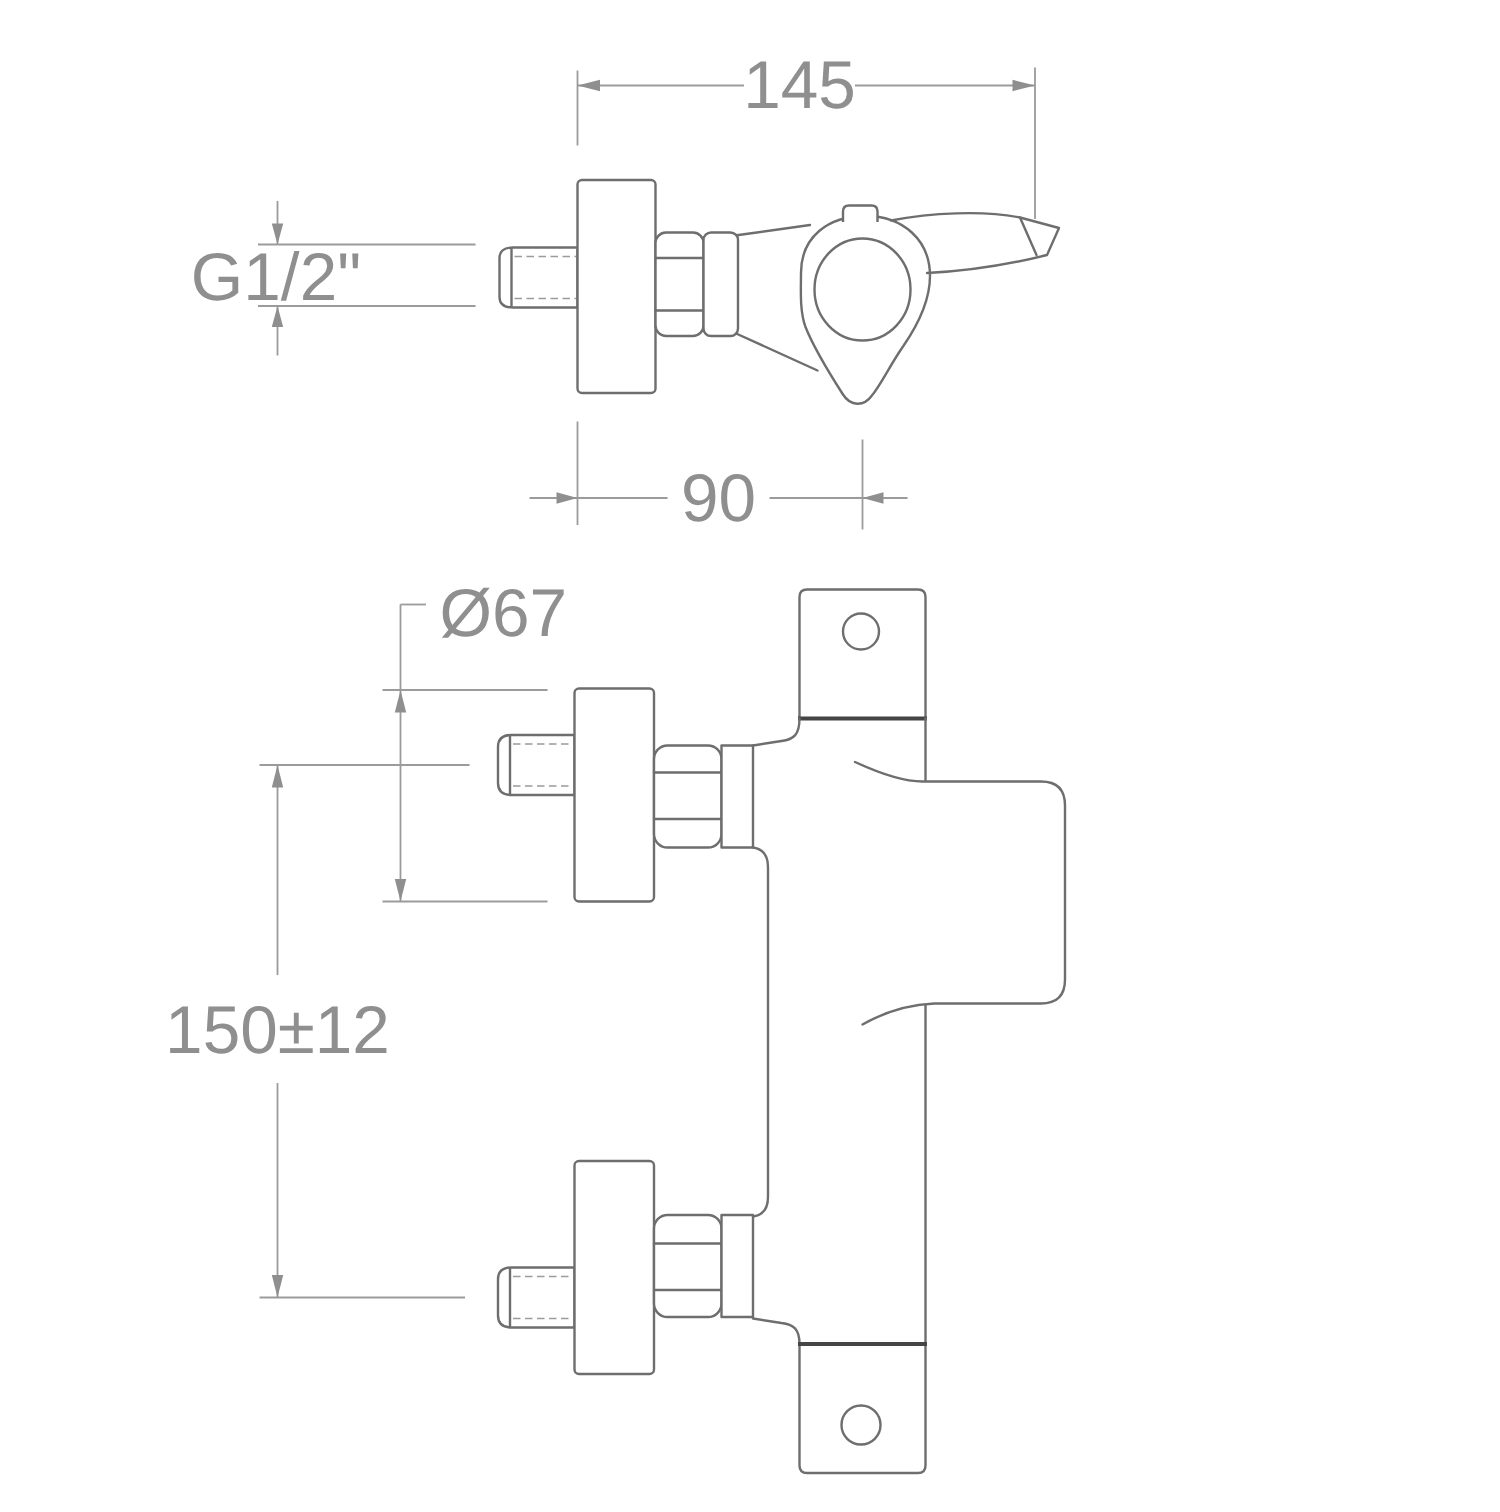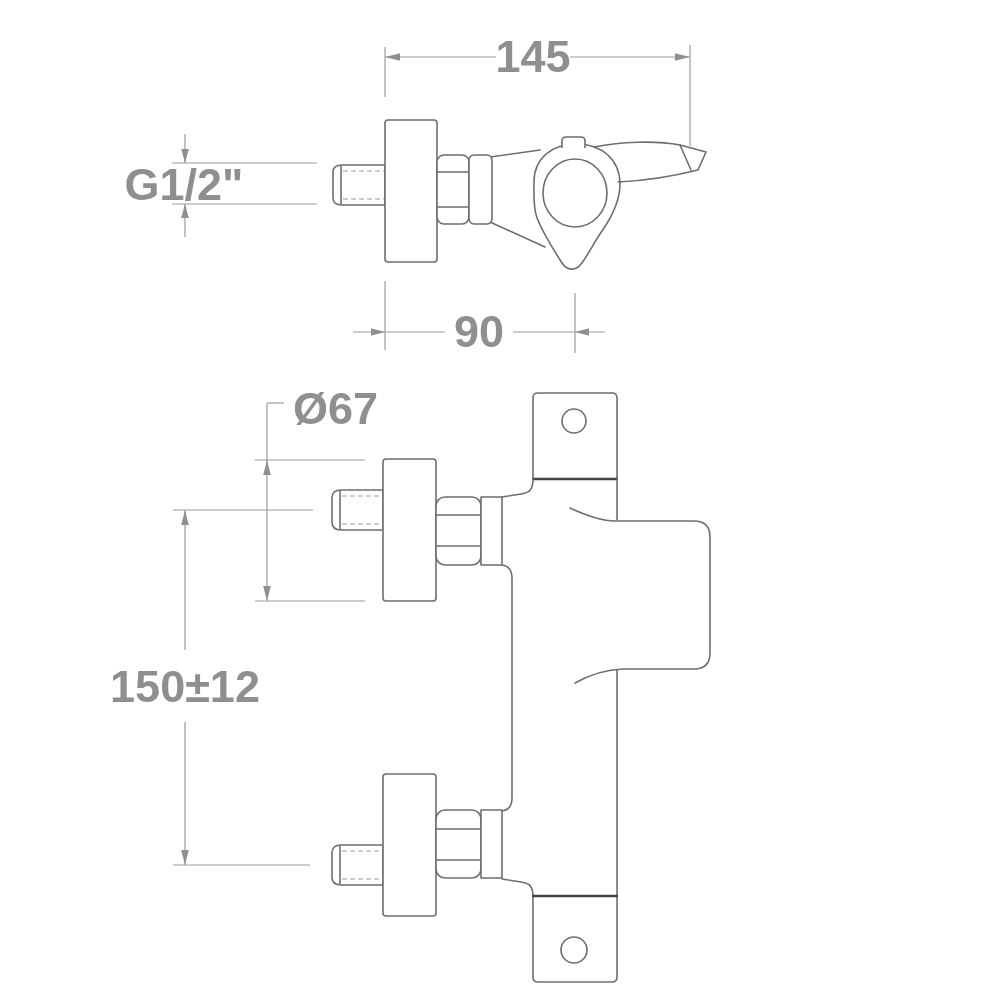--- a/index.html
+++ b/index.html
@@ -1,18 +1,18 @@
 <!DOCTYPE html>
 <html><head>
 <meta charset="utf-8">
 <style>
   html,body{margin:0;padding:0;background:#fff;}
   .page{
     width:1000px;height:1008px;background:#ffffff;position:relative;
-    font-family:"Liberation Sans", sans-serif;overflow:hidden;font-weight:bold;
+    font-family:"Liberation Sans", sans-serif;overflow:hidden;
   }
   svg{display:block;}
   .outline{fill:none;stroke:#6e6e6e;stroke-width:1.6;stroke-linejoin:round;stroke-linecap:round;}
   .outline-fill{fill:#ffffff;stroke:#6e6e6e;stroke-width:1.6;stroke-linejoin:round;}
   .fill-only{fill:#ffffff;stroke:none;}
   .dark{fill:none;stroke:#454545;stroke-width:2.6;stroke-linecap:butt;}
   .dim{fill:none;stroke:#9b9b9b;stroke-width:1.2;stroke-linecap:butt;}
   .dashed{fill:none;stroke:#9b9b9b;stroke-width:1.1;stroke-dasharray:5 3;}
   .arrow{fill:#8f8f8f;stroke:none;}
   .dimtext{fill:#8f8f8f;font-size:45px;font-family:"Liberation Sans",sans-serif;}

